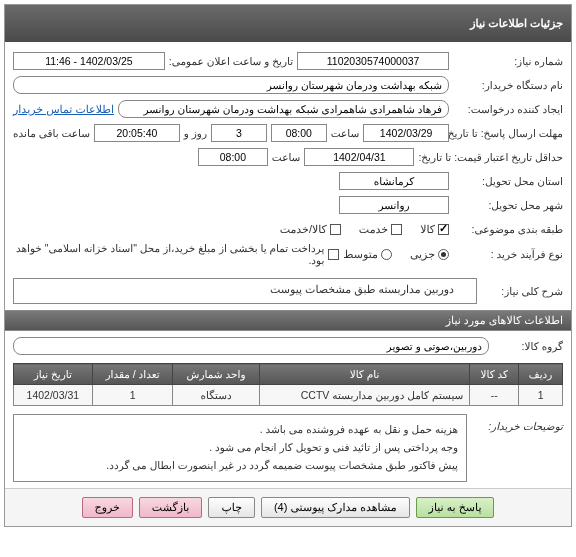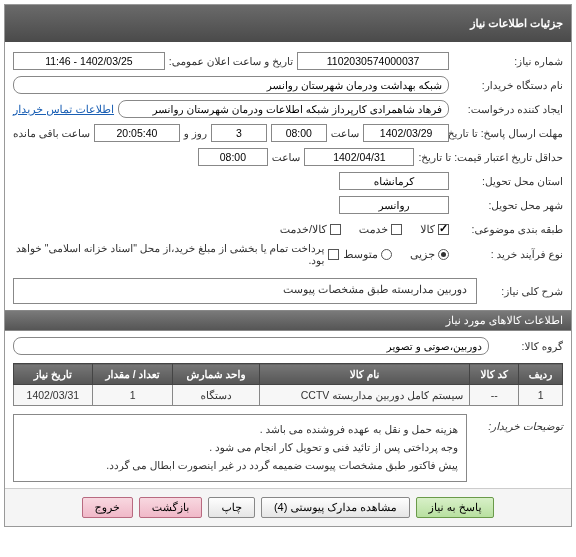--- a/index.html
+++ b/index.html
@@ -74,35 +74,35 @@
     background: linear-gradient(#7a7a7a, #555);
     color:#fff;
     padding:3px 8px;
     font-size:11px;
     border-top:1px solid #888;
     border-bottom:1px solid #888;
   }
   .desc-box {
     border:1px solid #888;
     margin:6px 8px;
-    padding:4px 9px;
+    padding:4px 22px;
     min-height:26px;
   }
   table.items {
     width: calc(100% - 16px);
     margin: 4px 8px 8px;
     border-collapse: collapse;
     font-size:10.5px;
   }
   table.items th {
     background: linear-gradient(#777, #555);
     color:#fff;
     border:1px solid #444;
     padding:4px 6px;
-    font-weight:bold;
+    font-weight:normal;
   }
   table.items td {
     border:1px solid #888;
     padding:4px 6px;
     background:#f7f7f7;
     text-align:center;
   }
   table.items td.name { text-align:right; }
   .notes-box {
     border:1px solid #888;
@@ -147,21 +147,21 @@
       <span class="field lg">1402/03/25 - 11:46</span>
     </div>
 
     <div class="row">
       <span class="label sub-label">نام دستگاه خریدار:</span>
       <span class="field wide">شبکه بهداشت ودرمان شهرستان روانسر</span>
     </div>
 
     <div class="row">
       <span class="label sub-label">ایجاد کننده درخواست:</span>
-      <span class="field wide">فرهاد شاهمرادی کارپرداز شبکه اطلاعات ودرمان شهرستان روانسر</span>
+      <span class="field wide">فرهاد شاهمرادی شاهمرادی شبکه بهداشت ودرمان شهرستان روانسر</span>
       <span class="link">اطلاعات تماس خریدار</span>
     </div>
 
     <div class="row">
       <span class="label sub-label">مهلت ارسال پاسخ: تا تاریخ:</span>
       <span class="field med">1402/03/29</span>
       <span class="label">ساعت</span>
       <span class="field sm">08:00</span>
       <span class="field sm">3</span>
       <span class="label">روز و</span>

